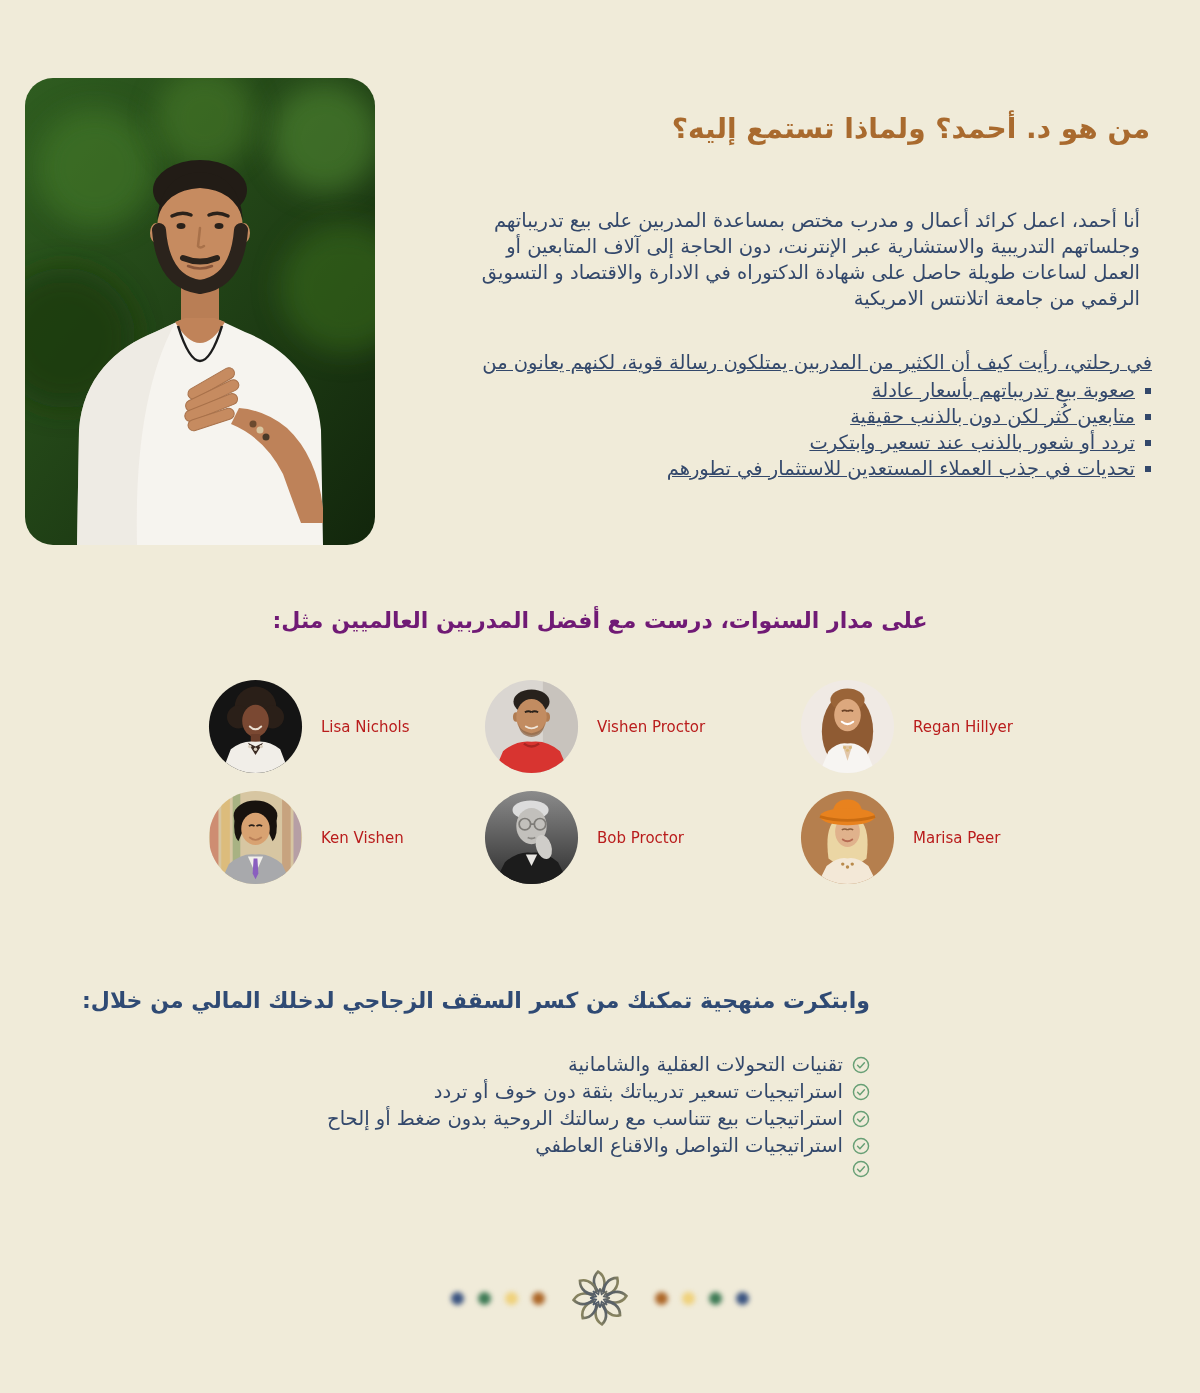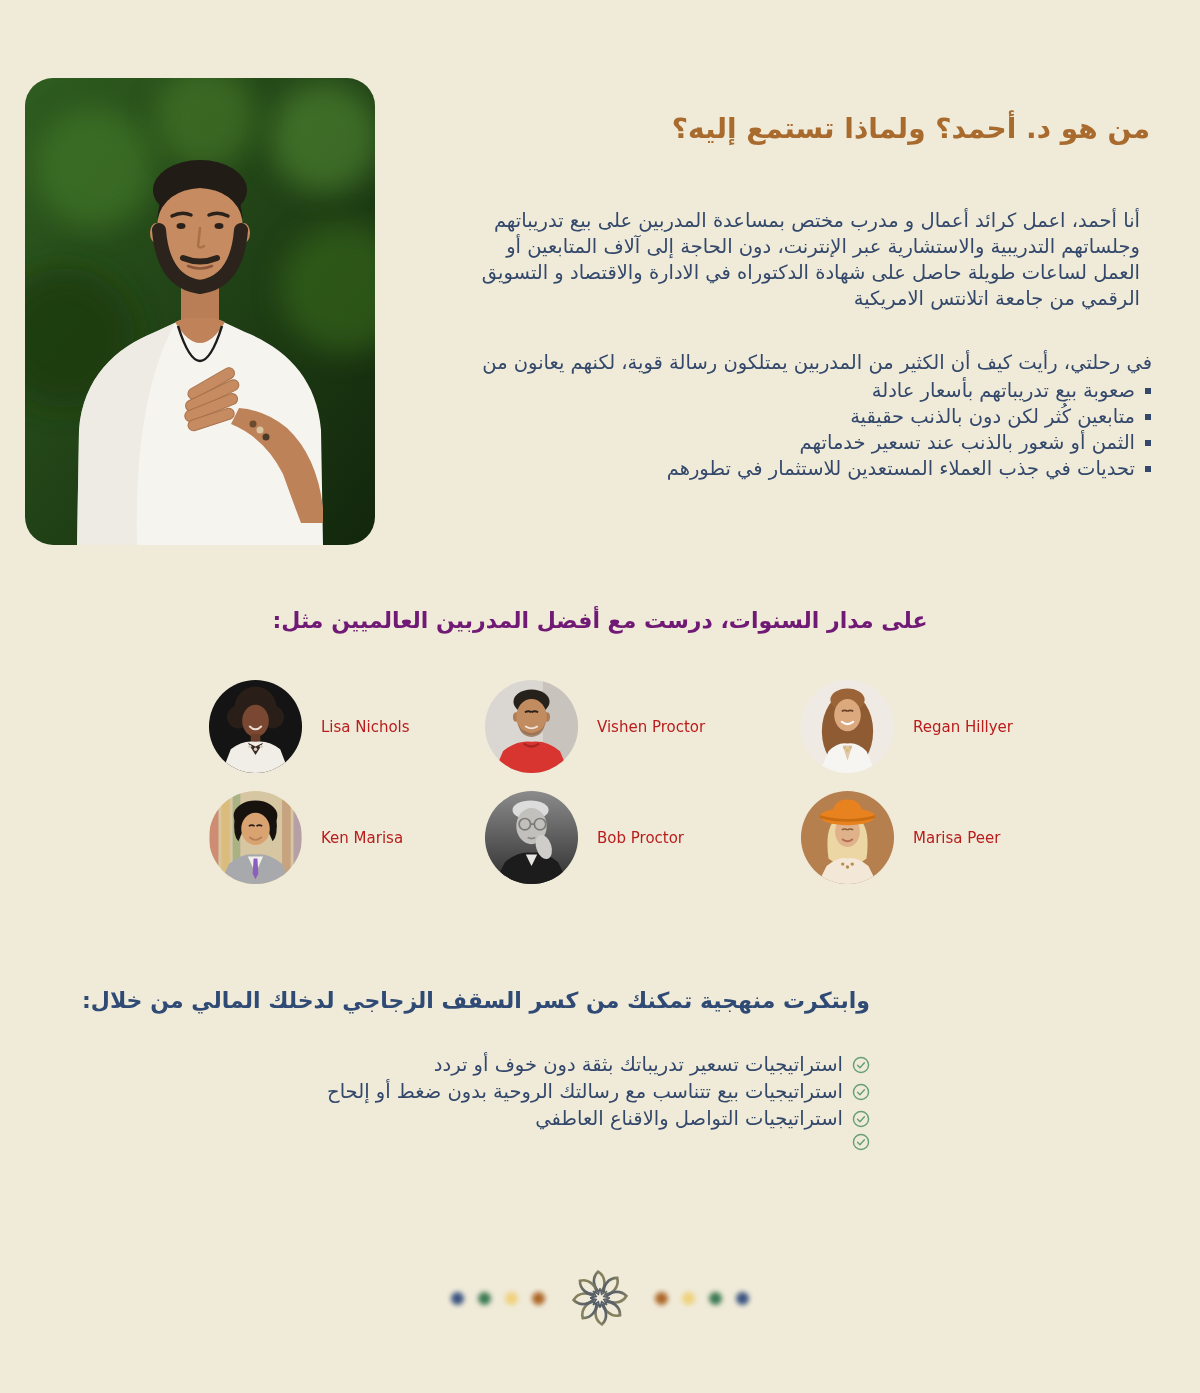--- a/index.html
+++ b/index.html
@@ -11,21 +11,21 @@
   .photo-card{position:absolute;left:25px;top:78px;width:350px;height:467px;
               border-radius:28px;overflow:hidden;}
   .photo-card svg{display:block;}
 
   
   .hero-heading{position:absolute;top:112px;left:480px;width:670px;margin:0;
                 font-size:28px;font-weight:bold;color:#A96A2E;}
   .bio{position:absolute;top:196px;right:48px;width:676px;margin:12px;
        font-size:19.5px;line-height:26px;text-align:right;}
   .journey{position:absolute;top:350px;right:48px;width:700px;
-           font-size:19.5px;line-height:26px;text-align:right;}
+           font-size:19.5px;line-height:26px;text-align:right;text-decoration:underline;}
   .journey p{margin:0;}
   .pain-list{list-style:none;margin:2px 0 0;padding:0;}
   .pain-list li{position:relative;padding-right:17px;line-height:26px;text-align:right;}
   .pain-list li::before{content:"";position:absolute;right:1px;top:10px;
                         width:6px;height:6px;background:#33486B;}
 
   
   .mentors-heading{position:absolute;top:608px;left:0;width:1200px;margin:0;
                    text-align:center;font-size:22px;font-weight:600;color:#701a75;}
   .mentors-grid{position:absolute;top:679px;left:208px;
@@ -112,21 +112,21 @@
 
   <h1 class="hero-heading rtl">من هو د. أحمد؟ ولماذا تستمع إليه؟</h1>
 
   <p class="bio rtl">أنا أحمد، اعمل كرائد أعمال و مدرب مختص بمساعدة المدربين على بيع تدريباتهم وجلساتهم التدريبية والاستشارية عبر الإنترنت، دون الحاجة إلى آلاف المتابعين أو العمل لساعات طويلة حاصل على شهادة الدكتوراه في الادارة والاقتصاد و التسويق الرقمي من جامعة اتلانتس الامريكية</p>
 
   <div class="journey rtl">
     <p>في رحلتي، رأيت كيف أن الكثير من المدربين يمتلكون رسالة قوية، لكنهم يعانون من</p>
     <ul class="pain-list">
       <li>صعوبة بيع تدريباتهم بأسعار عادلة</li>
       <li>متابعين كُثر لكن دون بالذنب حقيقية</li>
-      <li>الثمن أو شعور بالذنب عند تسعير خدماتهم</li>
+      <li>تردد أو شعور بالذنب عند تسعير وابتكرت</li>
       <li>تحديات في جذب العملاء المستعدين للاستثمار في تطورهم</li>
     </ul>
   </div>
 </section>
 
 <h2 class="mentors-heading rtl">على مدار السنوات، درست مع أفضل المدربين العالميين مثل:</h2>
 
 <div class="mentors-grid">
 
   <div class="mentor-card">
@@ -212,21 +212,21 @@
         <path d="M28,30 Q26,48 32,54 L38,40 Z" fill="#18120E"></path>
         <path d="M72,30 Q74,48 68,54 L62,40 Z" fill="#18120E"></path>
         <ellipse cx="50" cy="41" rx="15" ry="17" fill="#D8A271"></ellipse>
         <path d="M43,38 Q46,36 49,38 M51,38 Q54,36 57,38" stroke="#2A211A" stroke-width="1.8" fill="none"></path>
         <path d="M44,50 Q50,55 56,50" stroke="#B97F57" stroke-width="2" fill="none" stroke-linecap="round"></path>
         <path d="M12,100 L22,78 Q36,66 50,68 Q64,66 78,78 L88,100 Z" fill="#A8A9AC"></path>
         <path d="M42,70 L50,88 L58,70 Z" fill="#F2F0EA"></path>
         <path d="M48,72 L52,72 L53,88 L50,94 L47,88 Z" fill="#8A5FBF"></path>
       </g>
     </svg>
-    <span class="mentor-name">Ken Marisa</span>
+    <span class="mentor-name">Ken Vishen</span>
   </div>
 
   <div class="mentor-card">
     <svg class="avatar" viewBox="0 0 100 100">
       <clipPath id="c5">
           <circle cx="50" cy="50" r="49"></circle>
         </clipPath>
       <g clip-path="url(#c5)">
         <defs>
           <linearGradient id="bobg" x1="0" y1="0" x2="0" y2="1">
@@ -269,20 +269,27 @@
           <circle cx="55" cy="78" r="1.8" fill="#B98A4C"></circle>
       </g>
     </svg>
     <span class="mentor-name">Marisa Peer</span>
   </div>
 </div>
 
 <h2 class="method-heading rtl">وابتكرت منهجية تمكنك من كسر السقف الزجاجي لدخلك المالي من خلال:</h2>
 
 <ul class="checklist">
+  <li>
+    <svg class="check-ic" width="18" height="18" viewBox="0 0 20 20">
+      <circle cx="10" cy="10" r="8.4" fill="none" stroke="#679F75" stroke-width="1.6"></circle>
+      <path d="M6.2,10.4 L8.8,13 L13.8,7.6" fill="none" stroke="#679F75" stroke-width="1.6" stroke-linecap="round" stroke-linejoin="round"></path>
+    </svg>
+    <span>تقنيات التحولات العقلية والشامانية</span>
+  </li>
   <li>
     <svg class="check-ic" width="18" height="18" viewBox="0 0 20 20">
       <circle cx="10" cy="10" r="8.4" fill="none" stroke="#679F75" stroke-width="1.6"></circle>
       <path d="M6.2,10.4 L8.8,13 L13.8,7.6" fill="none" stroke="#679F75" stroke-width="1.6" stroke-linecap="round" stroke-linejoin="round"></path>
     </svg>
     <span>استراتيجيات تسعير تدريباتك بثقة دون خوف أو تردد</span>
   </li>
   <li>
     <svg class="check-ic" width="18" height="18" viewBox="0 0 20 20">
       <circle cx="10" cy="10" r="8.4" fill="none" stroke="#679F75" stroke-width="1.6"></circle>

